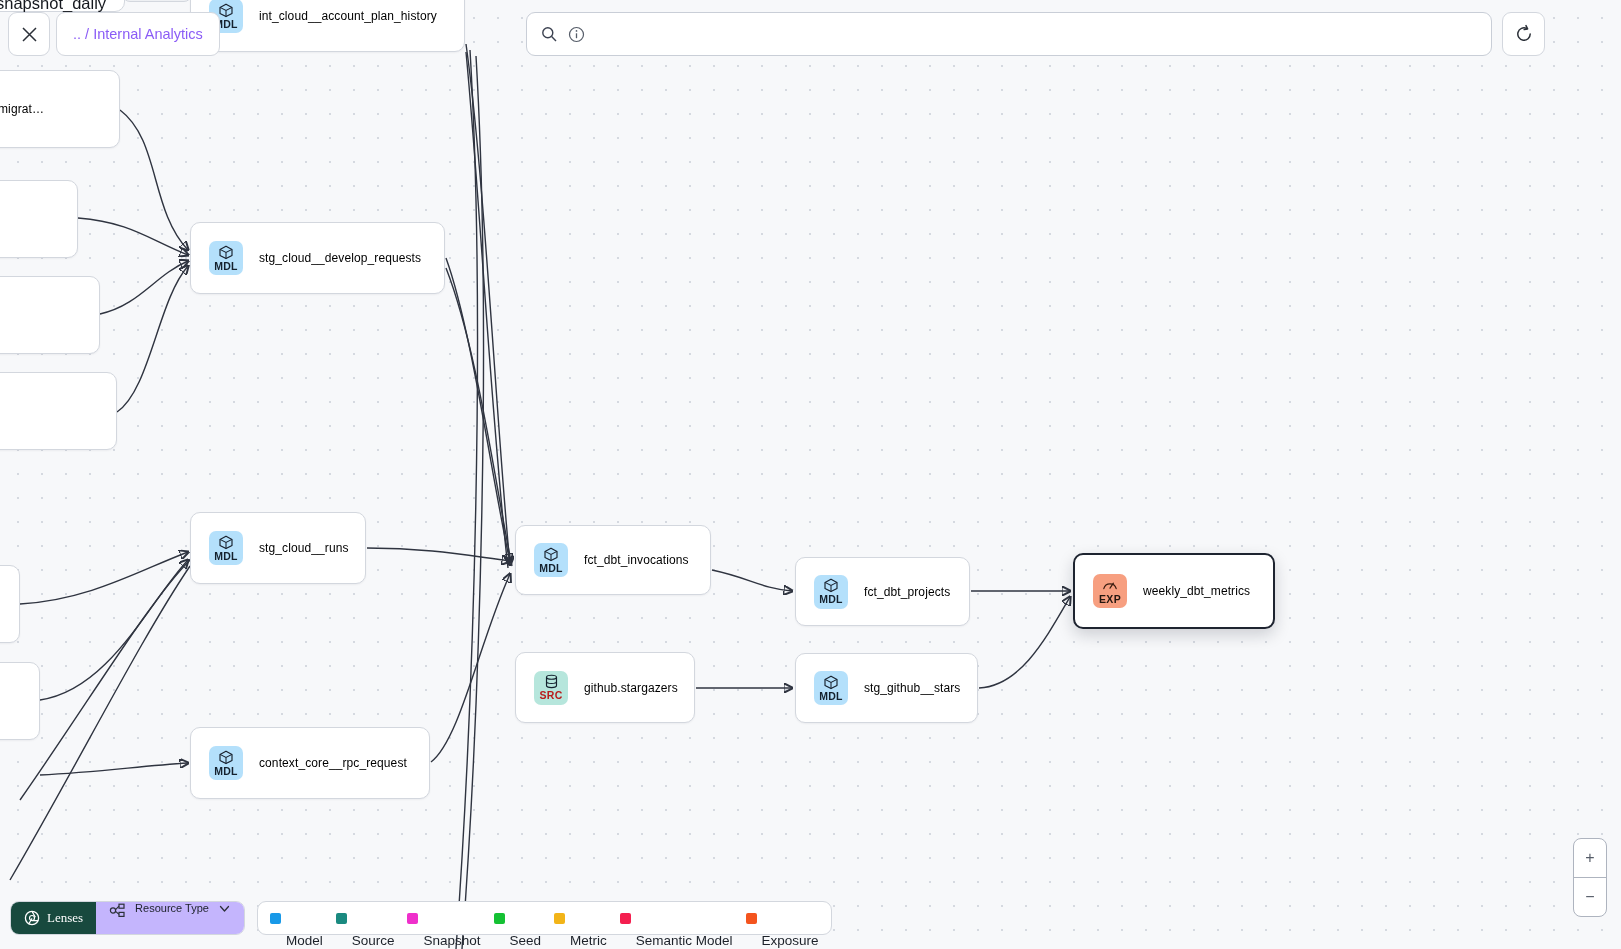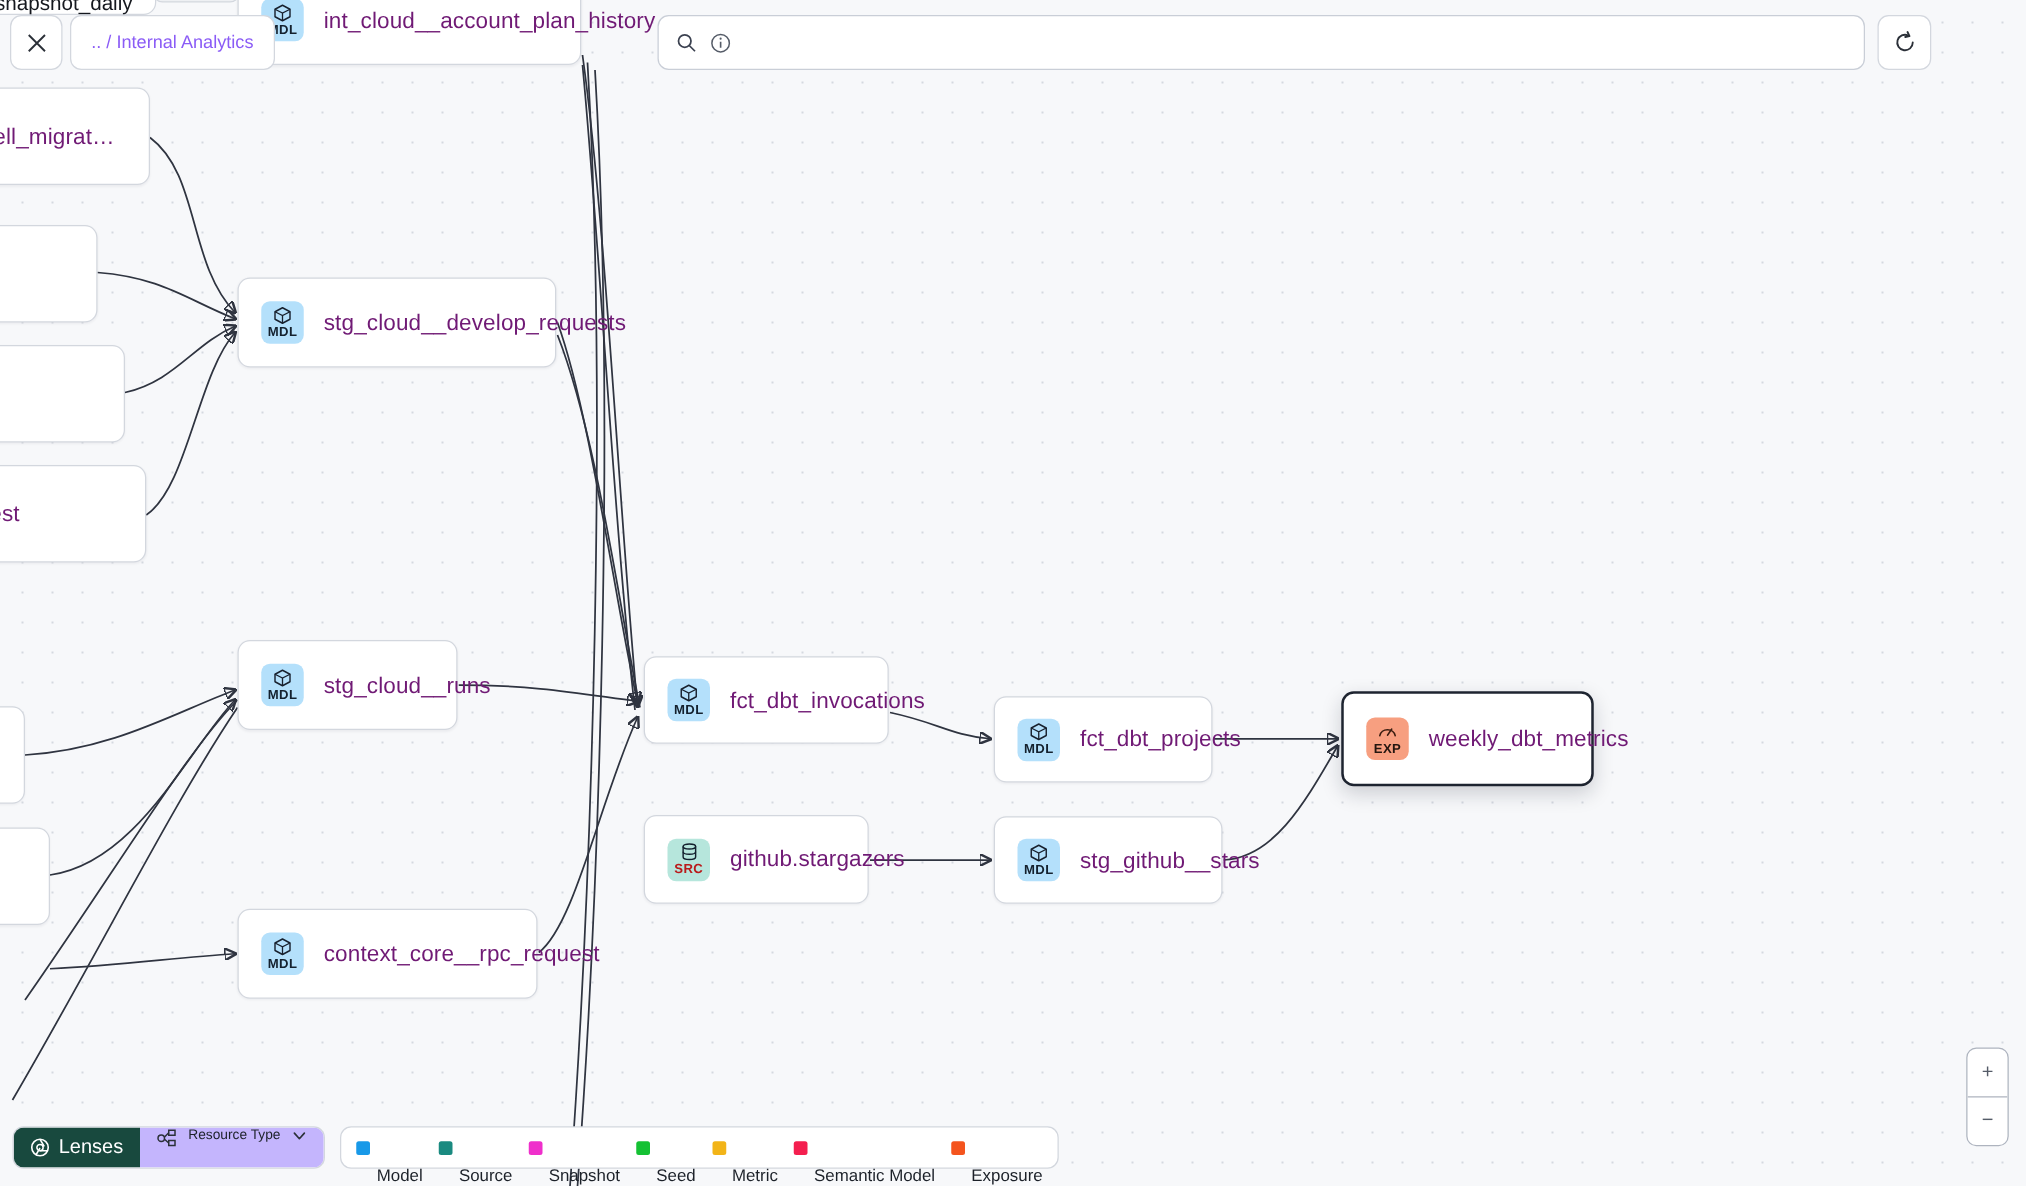--- a/index.html
+++ b/index.html
@@ -39,22 +39,22 @@
     padding: 0 18px;
     gap: 16px;
     box-shadow: 0 1px 2px rgba(16,24,40,.05);
     cursor: pointer;
   }
   .node.selected {
     border: 2px solid #1e2430;
     box-shadow: 0 6px 16px rgba(16,24,40,.18);
   }
   .node-label {
-    font-size: 18px;
-    color: #701a75;
+    font-size: 12px;
+    color: #000000;
     letter-spacing: .1px;
     white-space: nowrap;
   }
 
   .badge {
     width: 34px; height: 34px;
     border-radius: 7px;
     display: flex;
     flex-direction: column;
     align-items: center;
@@ -119,21 +119,21 @@
     display: flex; align-items: stretch; gap: 12px; z-index: 40;
   }
   .lenses-group {
     display: flex; align-items: stretch;
     border: 1px solid #d3d7de; border-radius: 9px;
     background: #fff; overflow: hidden; height: 34px;
   }
   .lenses-btn {
     background: #18493e; color: #fff;
     display: flex; align-items: center; gap: 7px;
-    padding: 0 13px; font-size: 16px; cursor: pointer;
+    padding: 0 13px; font-size: 13px; cursor: pointer; font-family: Liberation Serif, serif;
   }
   .restype-btn {
     display: flex; align-items: flex-start; gap: 9px;
     padding: 0 13px; font-size: 11px; color: #1c2129;
     cursor: pointer; background: #c4b5fd;
   }
   .legend {
     display: flex; align-items: center; gap: 13px;
     height: 34px; padding: 0 12px;
     background: #fff; border: 1px solid #d3d7de; border-radius: 9px;

